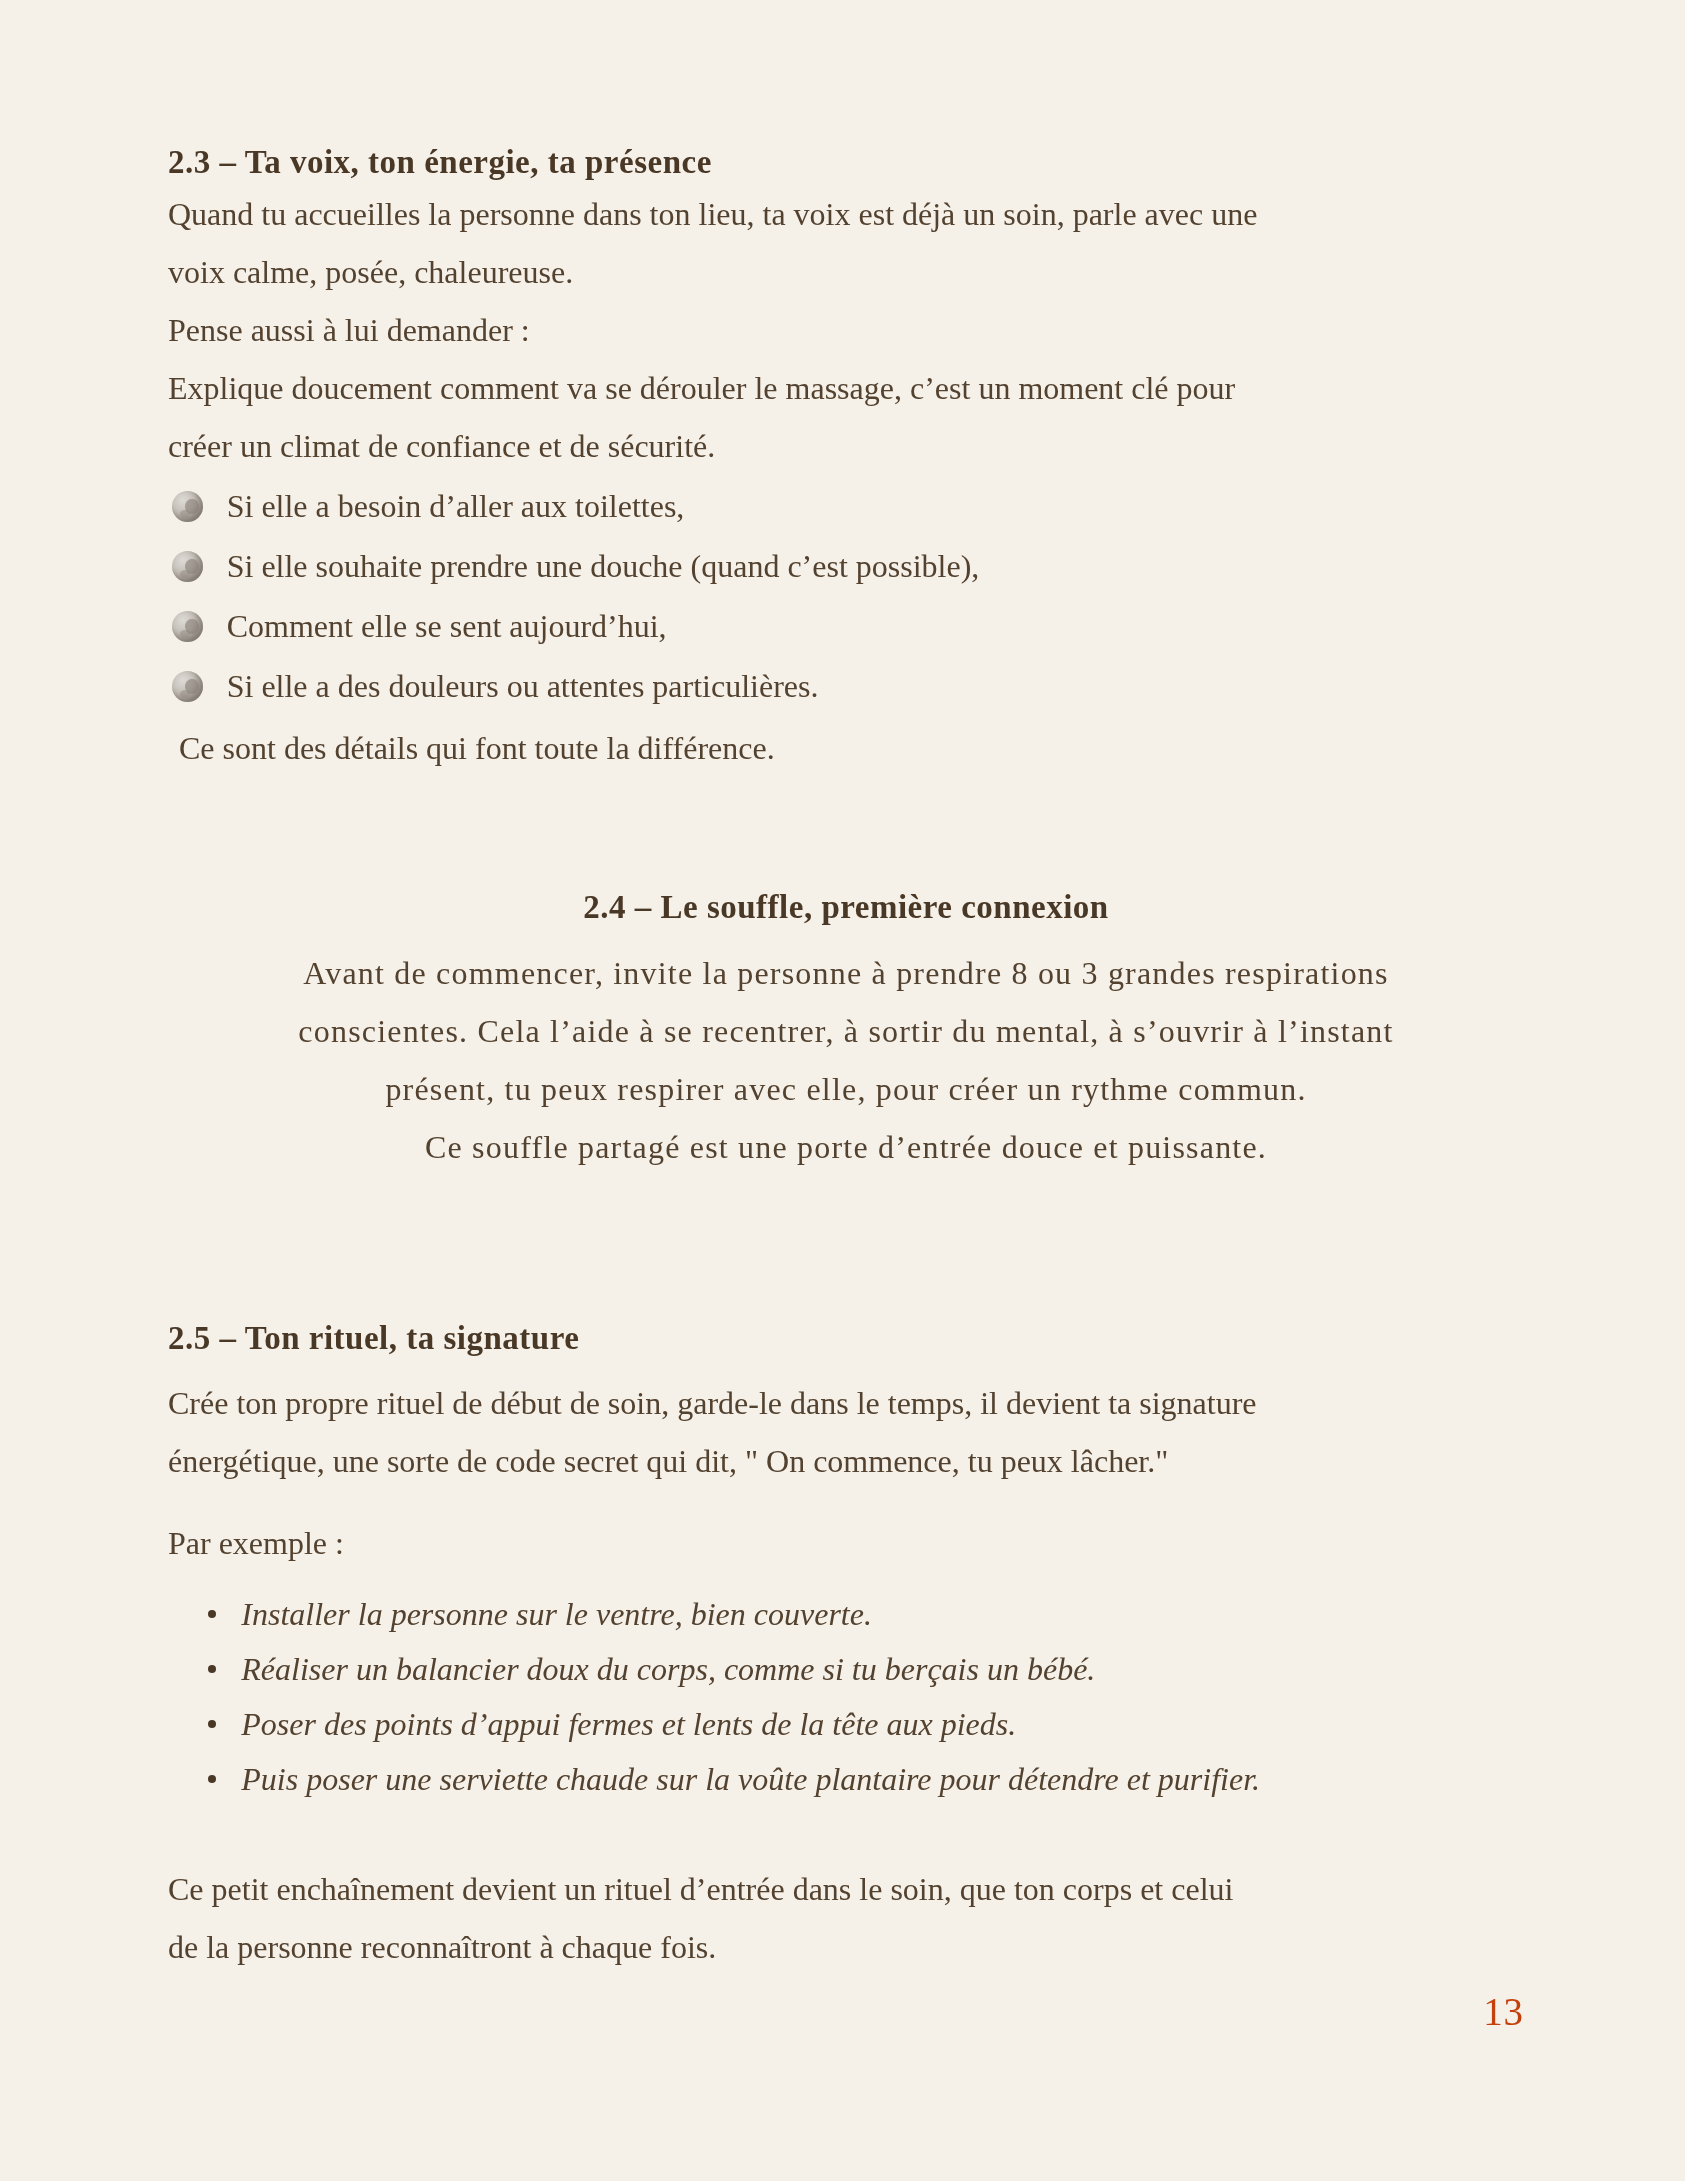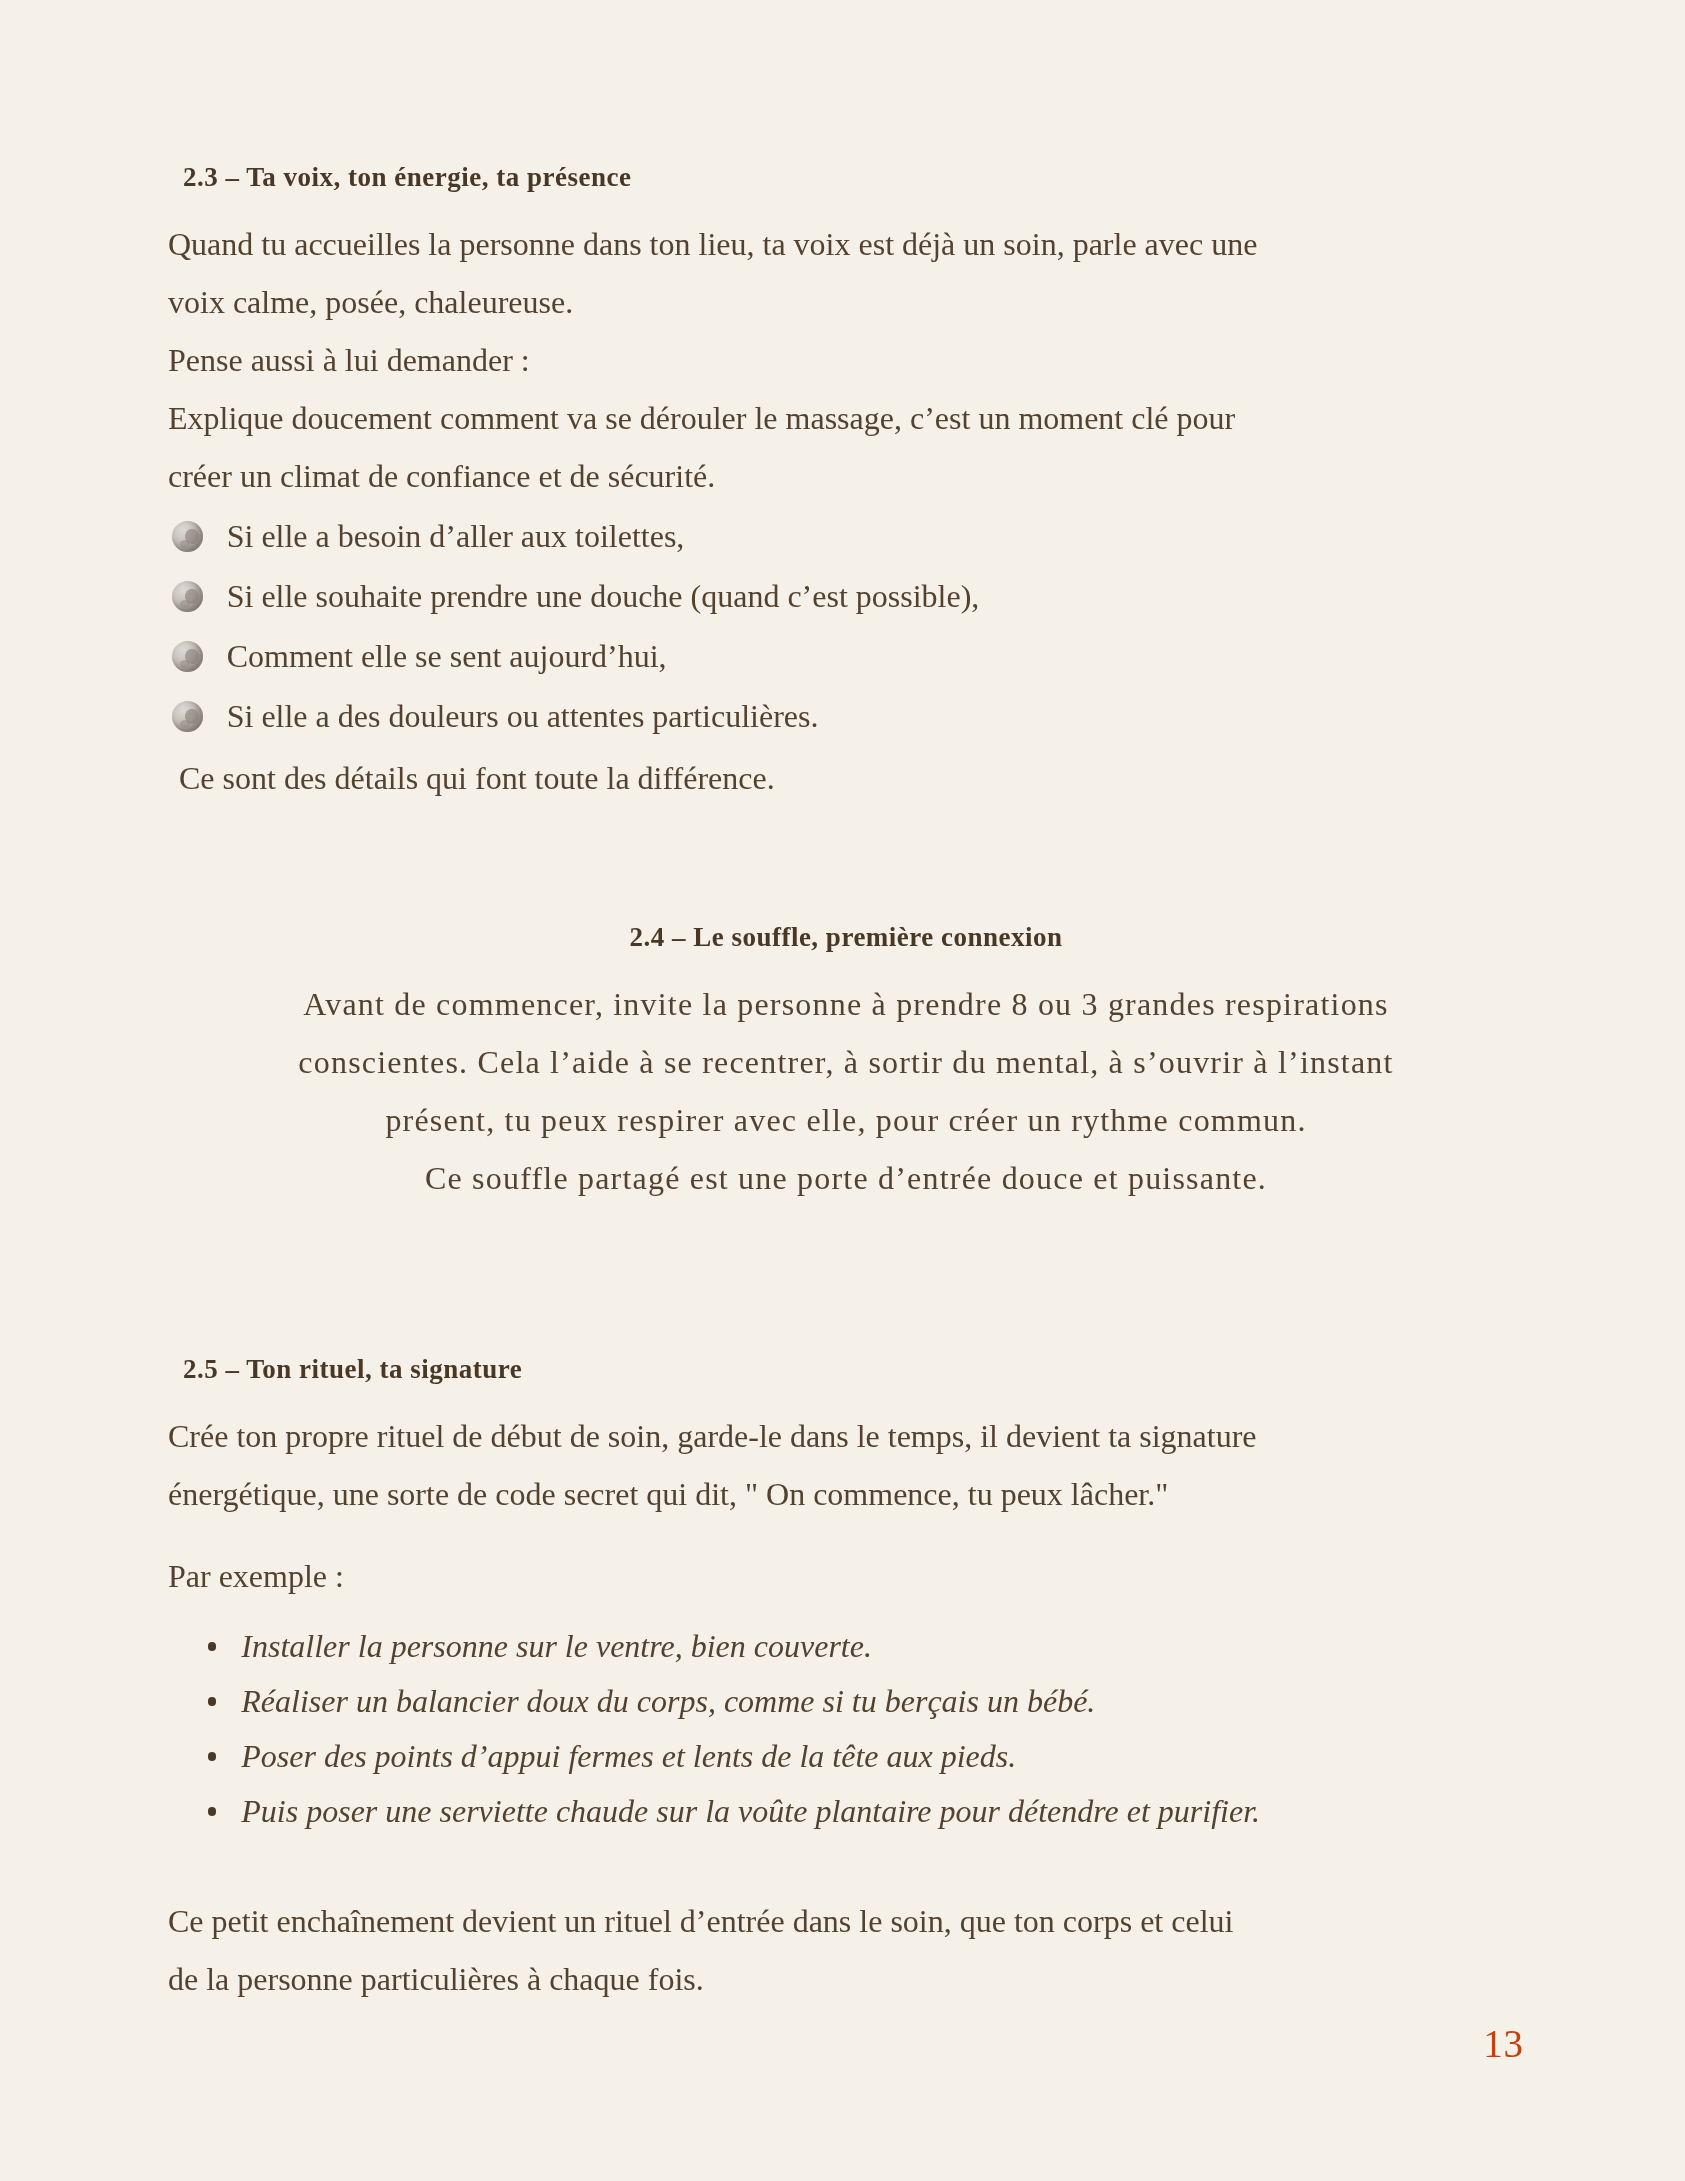--- a/index.html
+++ b/index.html
@@ -20,25 +20,25 @@
     height: 2181px;
     padding: 140px 161px 0 168px;
   }
   .body-text {
     font-size: 32px;
     line-height: 58px;
     white-space: pre-line;
     margin: 0;
   }
   h2.section-heading {
-    font-size: 27px;
+    font-size: 33px;
     line-height: 45px;
     font-weight: 700;
     color: #4a3826;
-    margin: 15px;
+    margin: 0;
     letter-spacing: 0.5px;
   }
   .s23-heading { margin-bottom: 20px; }
   .moon-list {
     list-style: none;
     margin: 1.8px 0 0 0;
     padding: 0;
   }
   .moon-list li {
     display: flex;
@@ -203,19 +203,19 @@
         <span class="dot-bullet"></span>
         <span class="item-text">Poser des points d’appui fermes et lents de la tête aux pieds.</span>
       </li>
       <li>
         <span class="dot-bullet"></span>
         <span class="item-text">Puis poser une serviette chaude sur la voûte plantaire pour détendre et purifier.</span>
       </li>
     </ul>
 
     <p class="body-text final-para">Ce petit enchaînement devient un rituel d’entrée dans le soin, que ton corps et celui
-de la personne particulières à chaque fois.</p>
+de la personne reconnaîtront à chaque fois.</p>
   </section>
 
   <div class="page-number">13</div>
 
 </div>
 
 
 </body></html>

